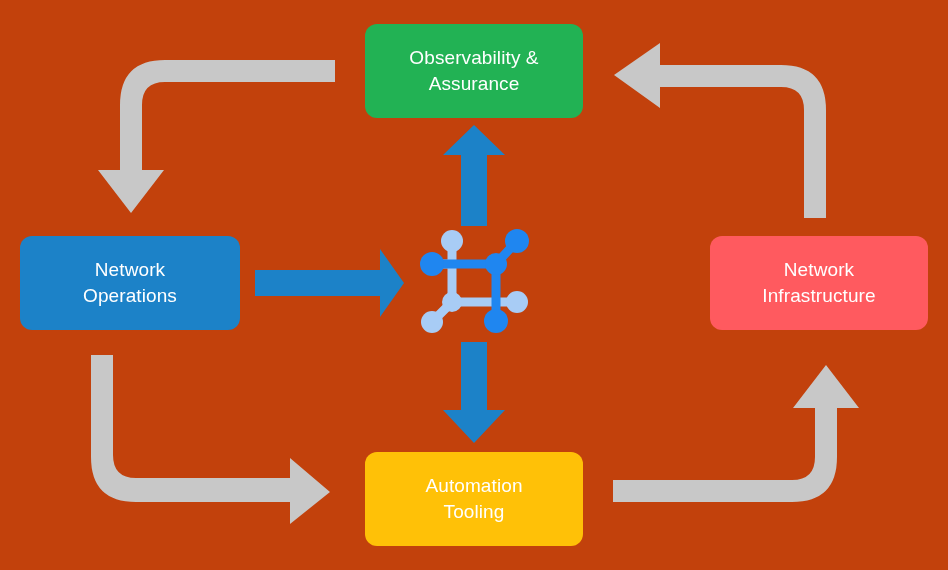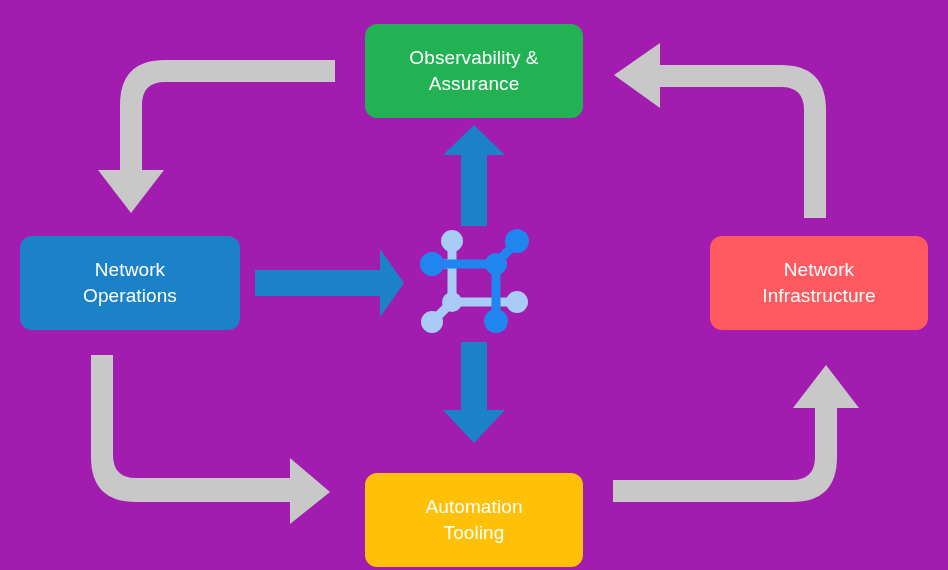--- a/index.html
+++ b/index.html
@@ -28,42 +28,42 @@
     line-height: 1.35;
     font-weight: 400;
     letter-spacing: 0.1px;
     box-sizing: border-box;
     padding: 6px 10px;
     white-space: pre-line;
   }
   #box-observability { left: 365px; top: 24px;  width: 218px; height: 94px; }
   #box-operations    { left: 20px;  top: 236px; width: 220px; height: 94px; }
   #box-infrastructure{ left: 710px; top: 236px; width: 218px; height: 94px; }
-  #box-automation    { left: 365px; top: 452px; width: 218px; height: 94px; margin-top: 21px; }
+  #box-automation    { left: 365px; top: 452px; width: 218px; height: 94px; }
 
   .svg-layer {
     position: absolute;
     left: 0;
     top: 0;
     width: 948px;
     height: 570px;
     pointer-events: none;
   }
   .center-icon {
     position: absolute;
     left: 418px;
     top: 222px;
     width: 112px;
     height: 112px;
   }
 </style>
 </head>
 <body style="background: rgb(0, 0, 0);">
 
-<div id="canvas" style="background: #a21caf;">
+<div id="canvas" style="background: #c2410c;">
 
   <svg class="svg-layer" viewBox="0 0 948 570" width="948" height="570" xmlns="http://www.w3.org/2000/svg">
 
     <path fill="#c8c8c8" d="M 335,60 L 165,60 Q 120,60 120,105 L 120,170 L 98,170 L 131,213 L 164,170 L 142,170 L 142,105 Q 142,82 165,82 L 335,82 Z"></path>
 
     <path fill="#c8c8c8" d="M 113,355 L 113,455 Q 113,478 136,478 L 290,478 L 290,458 L 330,492 L 290,524 L 290,502 L 136,502 Q 91,502 91,457 L 91,355 Z"></path>
 
     <path fill="#c8c8c8" d="M 613,480 L 792,480 Q 815,480 815,457 L 815,408 L 793,408 L 826,365 L 859,408 L 837,408 L 837,457 Q 837,502 792,502 L 613,502 Z"></path>
 
     <path fill="#c8c8c8" d="M 826,218 L 826,110 Q 826,65 781,65 L 660,65 L 660,43 L 614,75 L 660,108 L 660,87 L 781,87 Q 804,87 804,110 L 804,218 Z"></path>

